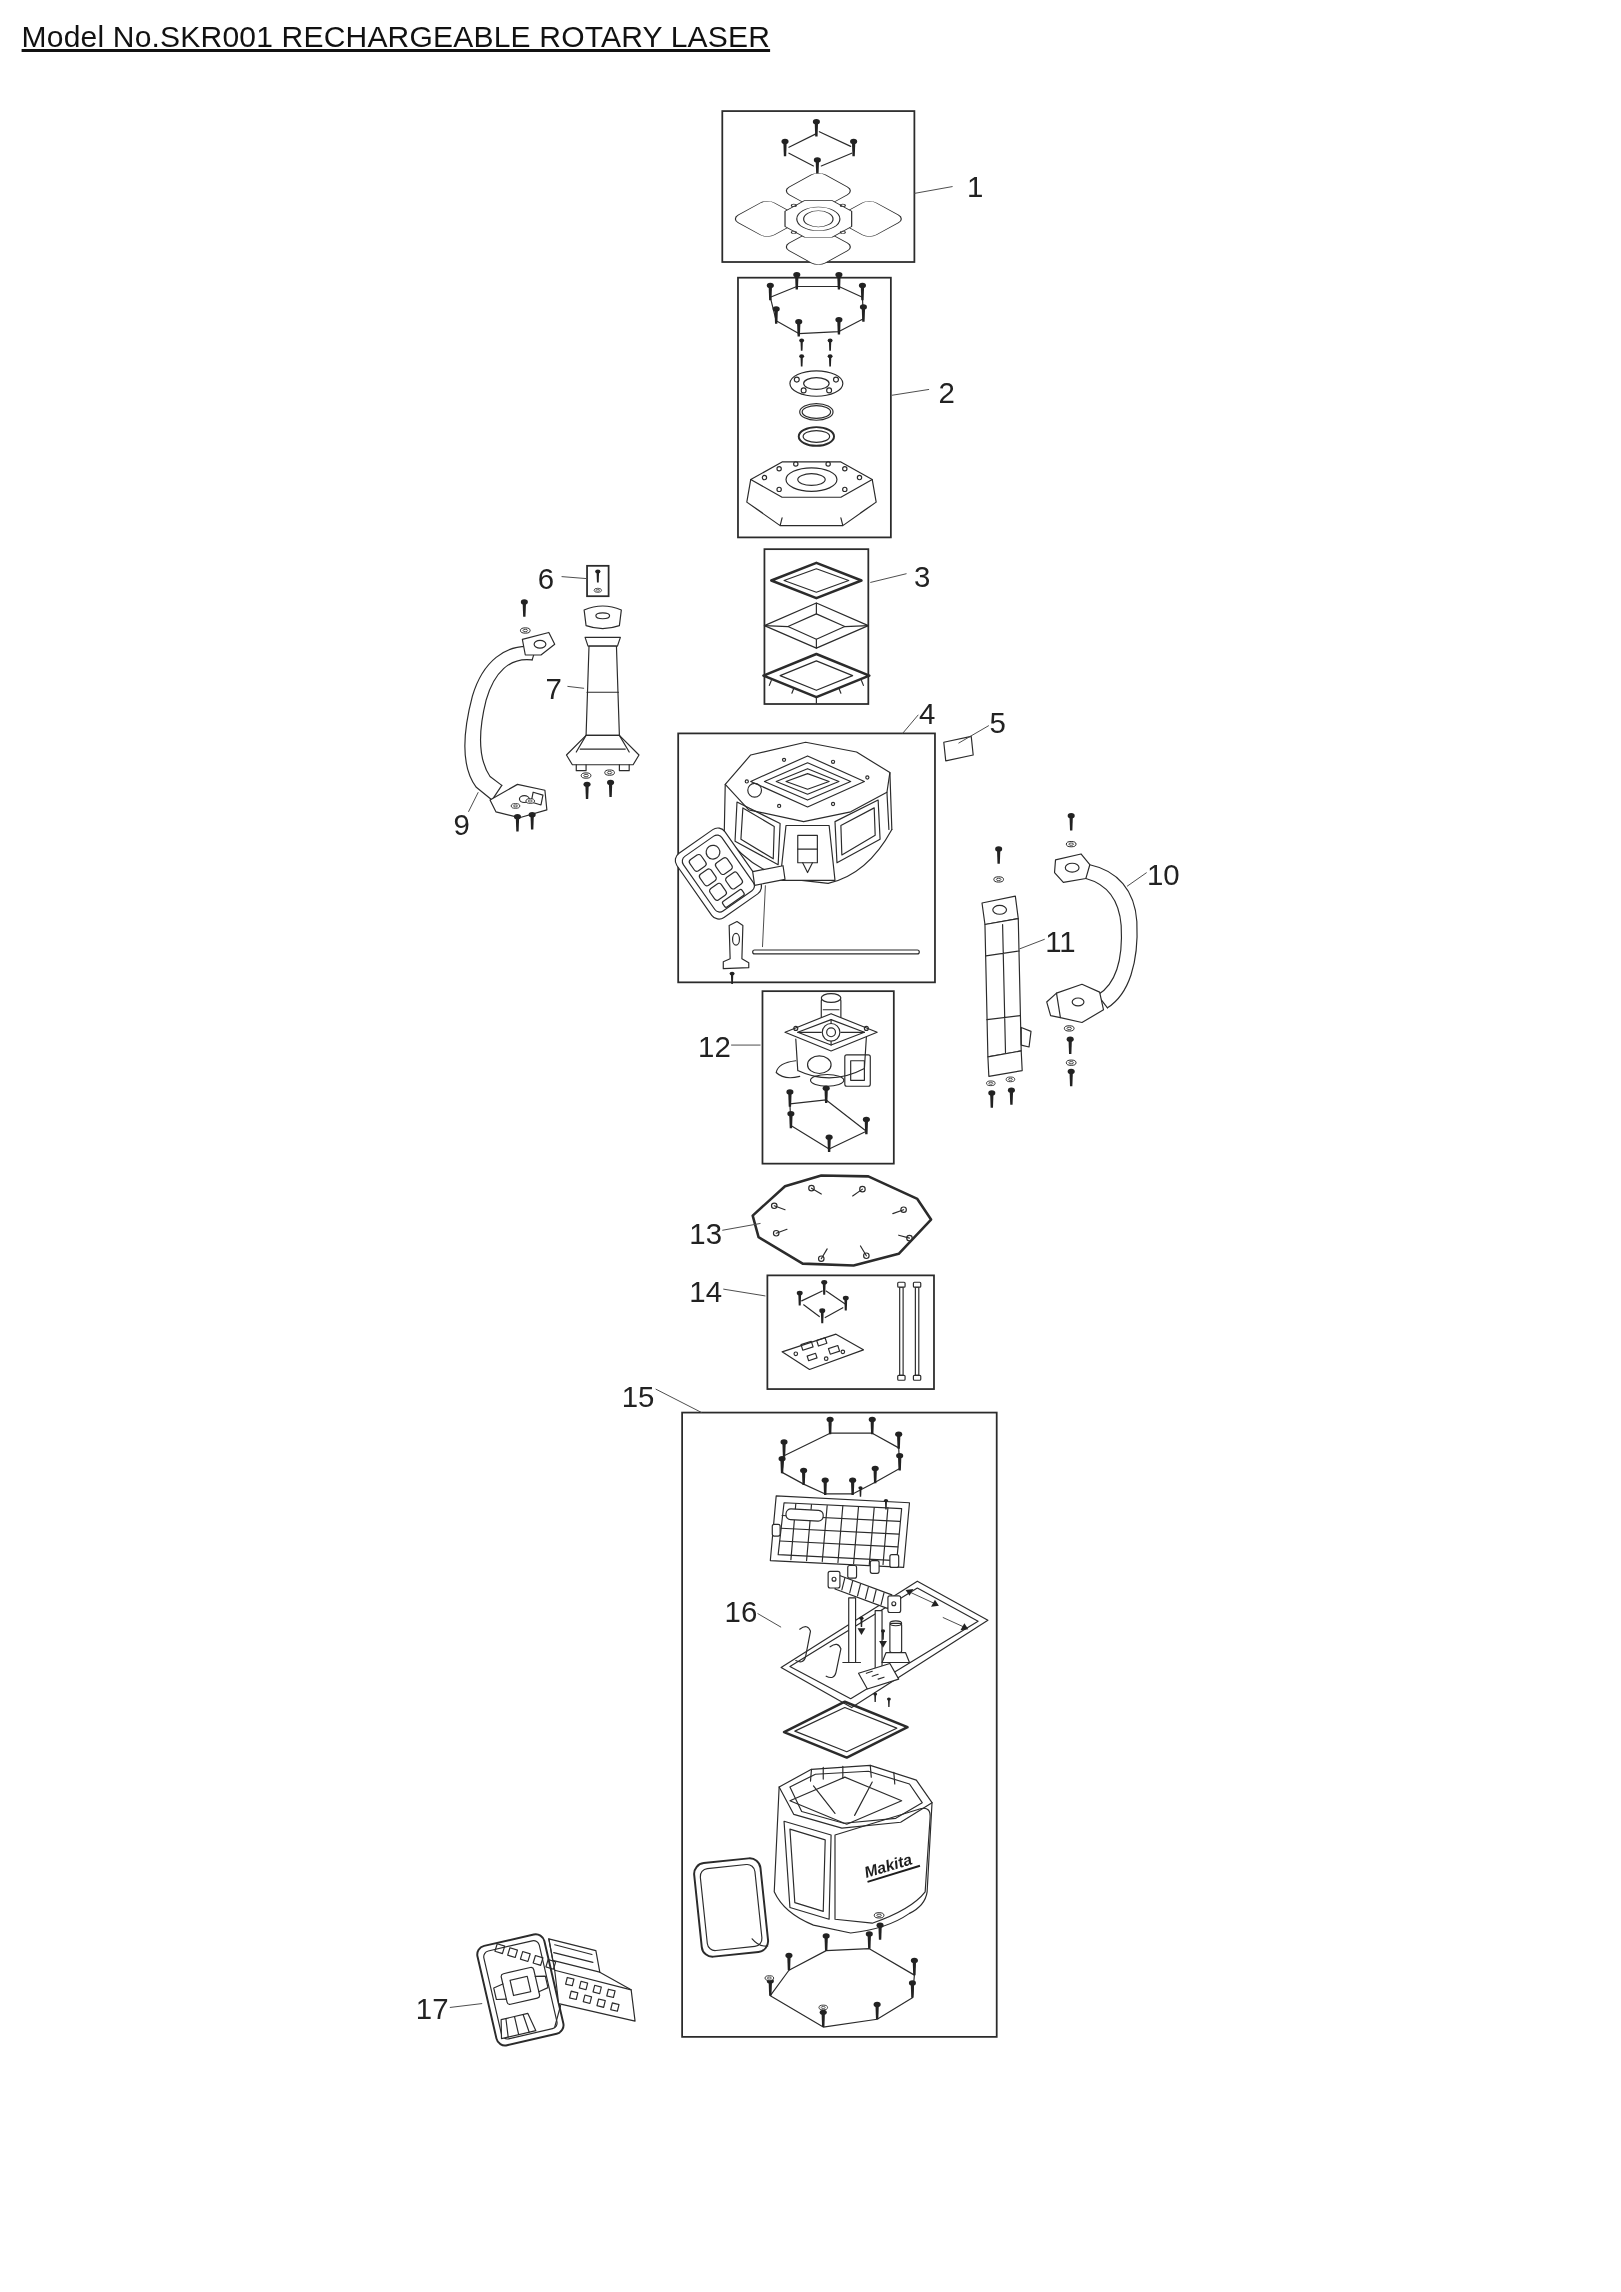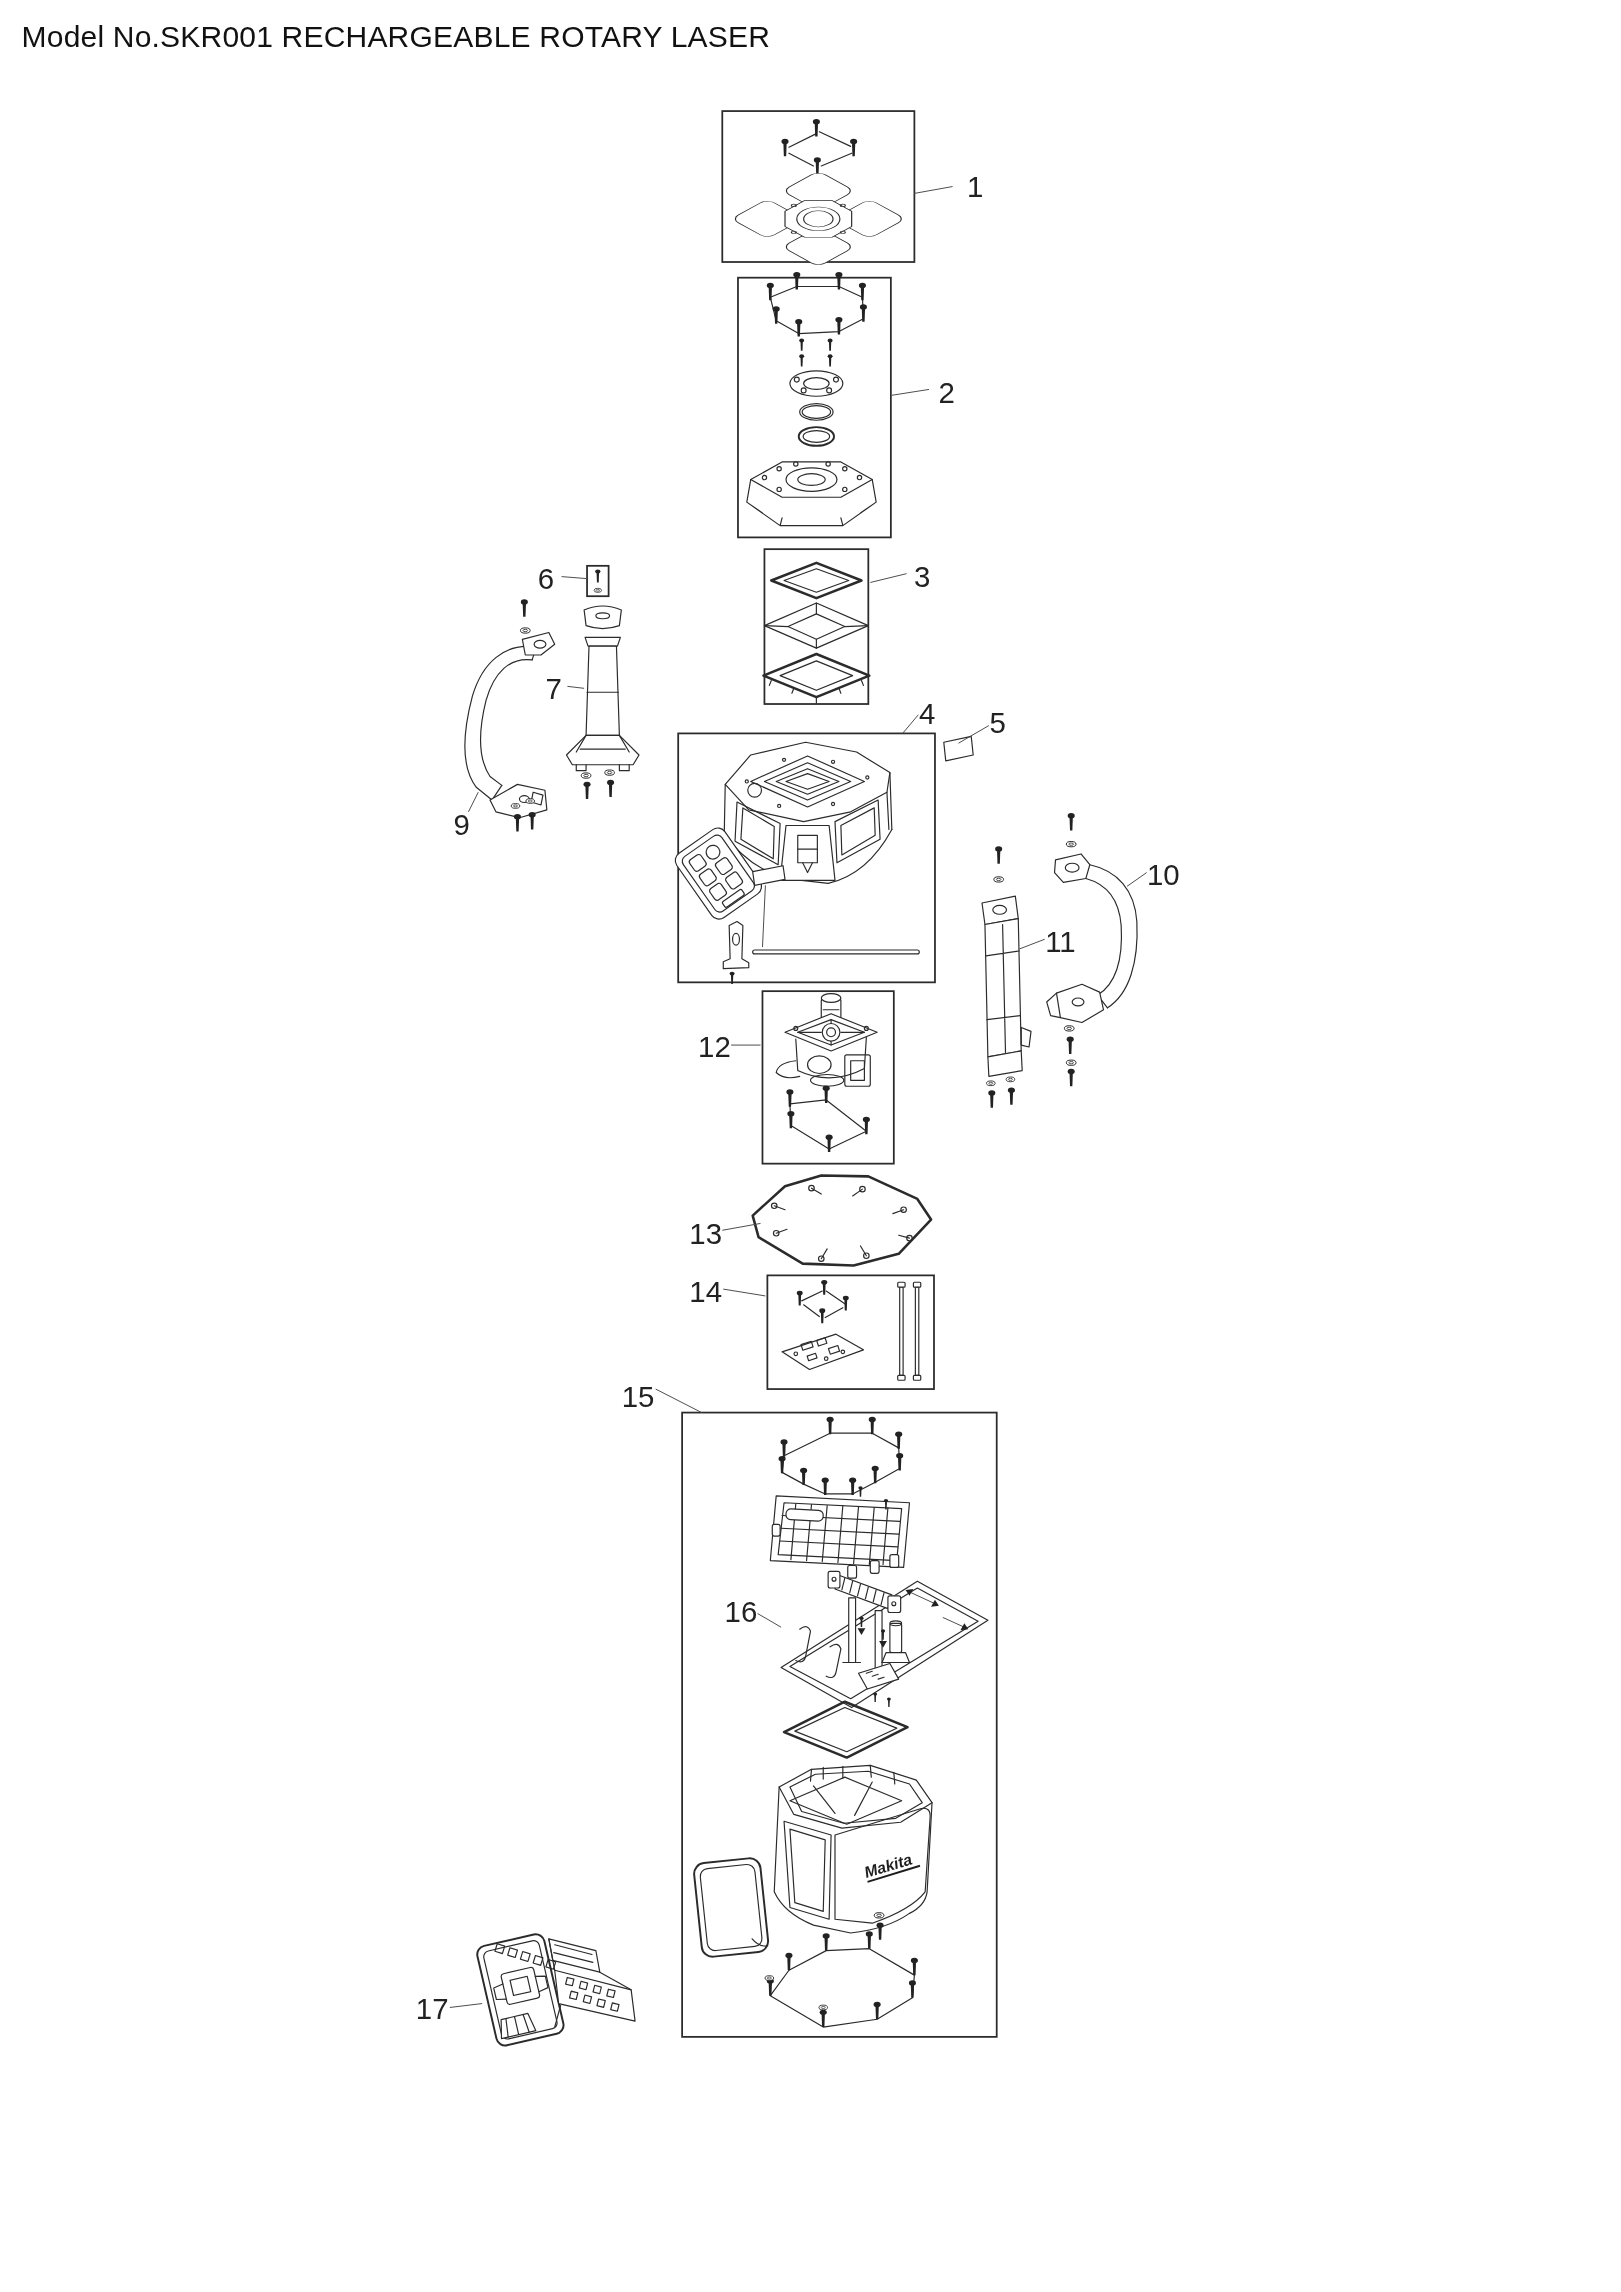--- a/index.html
+++ b/index.html
@@ -1,18 +1,18 @@
 <!DOCTYPE html>
 <html><head>
 <meta charset="utf-8">
 <style>
   html,body{margin:0;padding:0;background:#fff;}
   .canvas{position:relative;width:1621px;height:2293px;background:#fff;overflow:hidden;
           font-family:"Liberation Sans",sans-serif;}
-  .title{position:absolute;left:21.6px;top:19.6px;font-size:30px;color:#111;letter-spacing:0.2px;white-space:nowrap;}
+  .title{position:absolute;left:21.6px;top:19.6px;font-size:30px;color:#111;letter-spacing:0.2px;white-space:nowrap;text-decoration:underline;}
   svg.diagram{position:absolute;left:0;top:0;width:1621px;height:2293px;}
   .s{fill:none;stroke:#2b2b2b;stroke-width:1.2;stroke-linejoin:round;stroke-linecap:round;}
   .sw{fill:#fff;stroke:#2b2b2b;stroke-width:1.2;stroke-linejoin:round;}
   .t{stroke-width:2.6;}
   .b2{stroke-width:2;}
   .box{fill:none;stroke:#2b2b2b;stroke-width:1.8;}
   .ld{fill:none;stroke:#4a4a4a;stroke-width:1;}
   .callout{font-family:"Liberation Sans",sans-serif;font-size:30px;fill:#222;}
   .logo{font-family:"Liberation Sans",sans-serif;font-weight:bold;font-style:italic;font-size:16px;fill:#1d1d1d;}
 </style>

